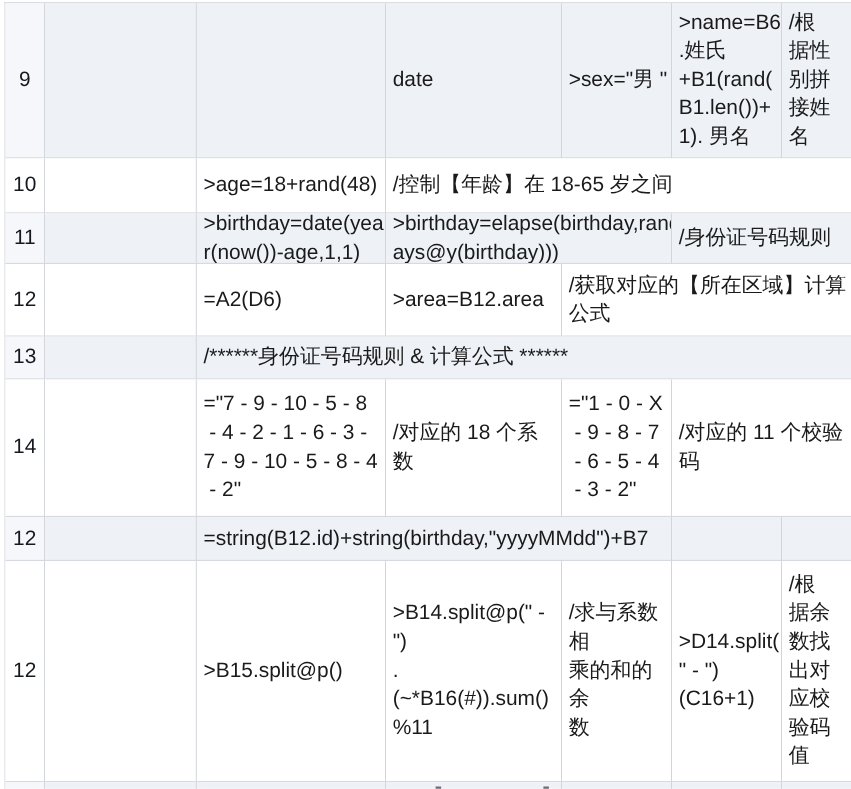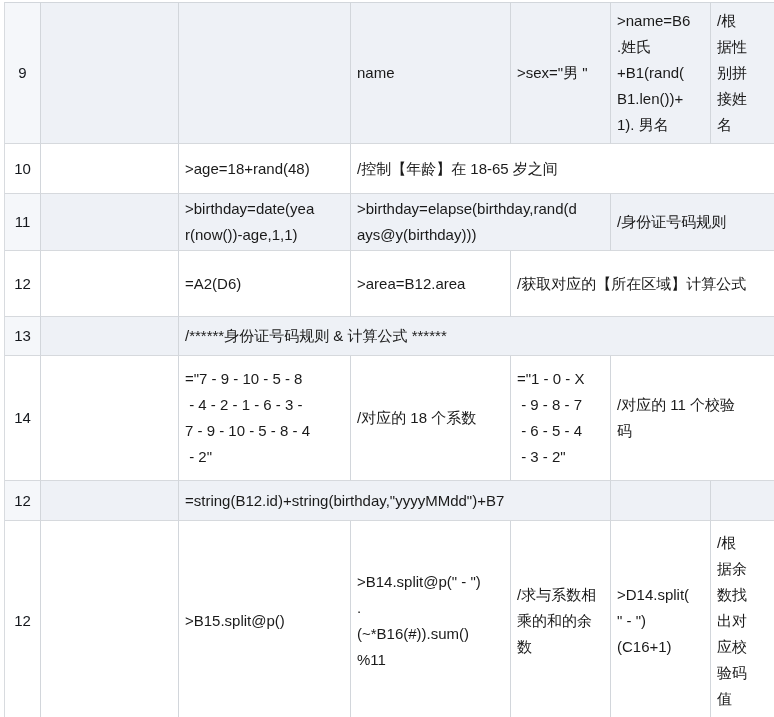--- a/index.html
+++ b/index.html
@@ -1,61 +1,61 @@
 <!DOCTYPE html>
 <html><head>
 <meta charset="utf-8">
 <style>
   html,body{margin:0;padding:0;}
   body{background:#ffffff;font-family:"Liberation Sans","DejaVu Sans",sans-serif;}
   .screen{position:relative;width:774px;height:717px;overflow:hidden;background:#ffffff;color:#1a1a1a;}
   .tbl{position:absolute;left:4px;top:2px;width:770px;border-top:1px solid #d2d6db;border-left:1px solid #d8dbdf;}
   .row{display:flex;}
   .cell{box-sizing:border-box;flex:0 0 auto;border-right:1px solid #d2d6db;border-bottom:1px solid #d6d9dd;
-        display:flex;align-items:center;padding:2px 3px 2px 6px;font-size:15px;line-height:26px;
+        display:flex;align-items:center;padding:2px 3px 2px 6px;font-size:19px;line-height:26px;
         white-space:pre-wrap;overflow:hidden;background:#ffffff;position:relative;}
   .row.shaded .cell{background:#eef1f6;}
   .row.shaded .rowhead{background:#f5f7fa;}
   .rowhead{width:36px;justify-content:center;padding:2px 0;color:#15181d;}
   .speck{position:absolute;width:5px;height:3px;background:#6a6e74;}
   .speck.s1{left:45px;top:4px;}
   .speck.s2{left:143px;top:4px;}
 </style>
 </head>
 <body>
 
 <div class="screen">
   <div class="tbl">
 
     <div class="row shaded" style="height:141px">
       <div class="cell rowhead">9</div>
       <div class="cell" style="width:138px"></div>
       <div class="cell" style="width:172px"></div>
-      <div class="cell" style="width:160px">name</div>
+      <div class="cell" style="width:160px">date</div>
       <div class="cell" style="width:100px">&gt;sex="男 "</div>
       <div class="cell" style="width:100px">&gt;name=B6
 .姓氏
 +B1(rand(
 B1.len())+
 1). 男名</div>
       <div class="cell" style="width:64px">/根
 据性
 别拼
 接姓
 名</div>
     </div>
 
     <div class="row" style="height:50px">
       <div class="cell rowhead">10</div>
       <div class="cell" style="width:138px"></div>
       <div class="cell" style="width:172px">&gt;age=18+rand(48)</div>
       <div class="cell" style="width:424px">/控制【年龄】在 18-65 岁之间</div>
     </div>
 
-    <div class="row shaded" style="height:57px">
+    <div class="row shaded" style="height:46px">
       <div class="cell rowhead">11</div>
       <div class="cell" style="width:138px"></div>
       <div class="cell" style="width:172px">&gt;birthday=date(yea
 r(now())-age,1,1)</div>
       <div class="cell" style="width:260px">&gt;birthday=elapse(birthday,rand(d
 ays@y(birthday)))</div>
       <div class="cell" style="width:164px">/身份证号码规则</div>
     </div>
 
     <div class="row" style="height:66px">

